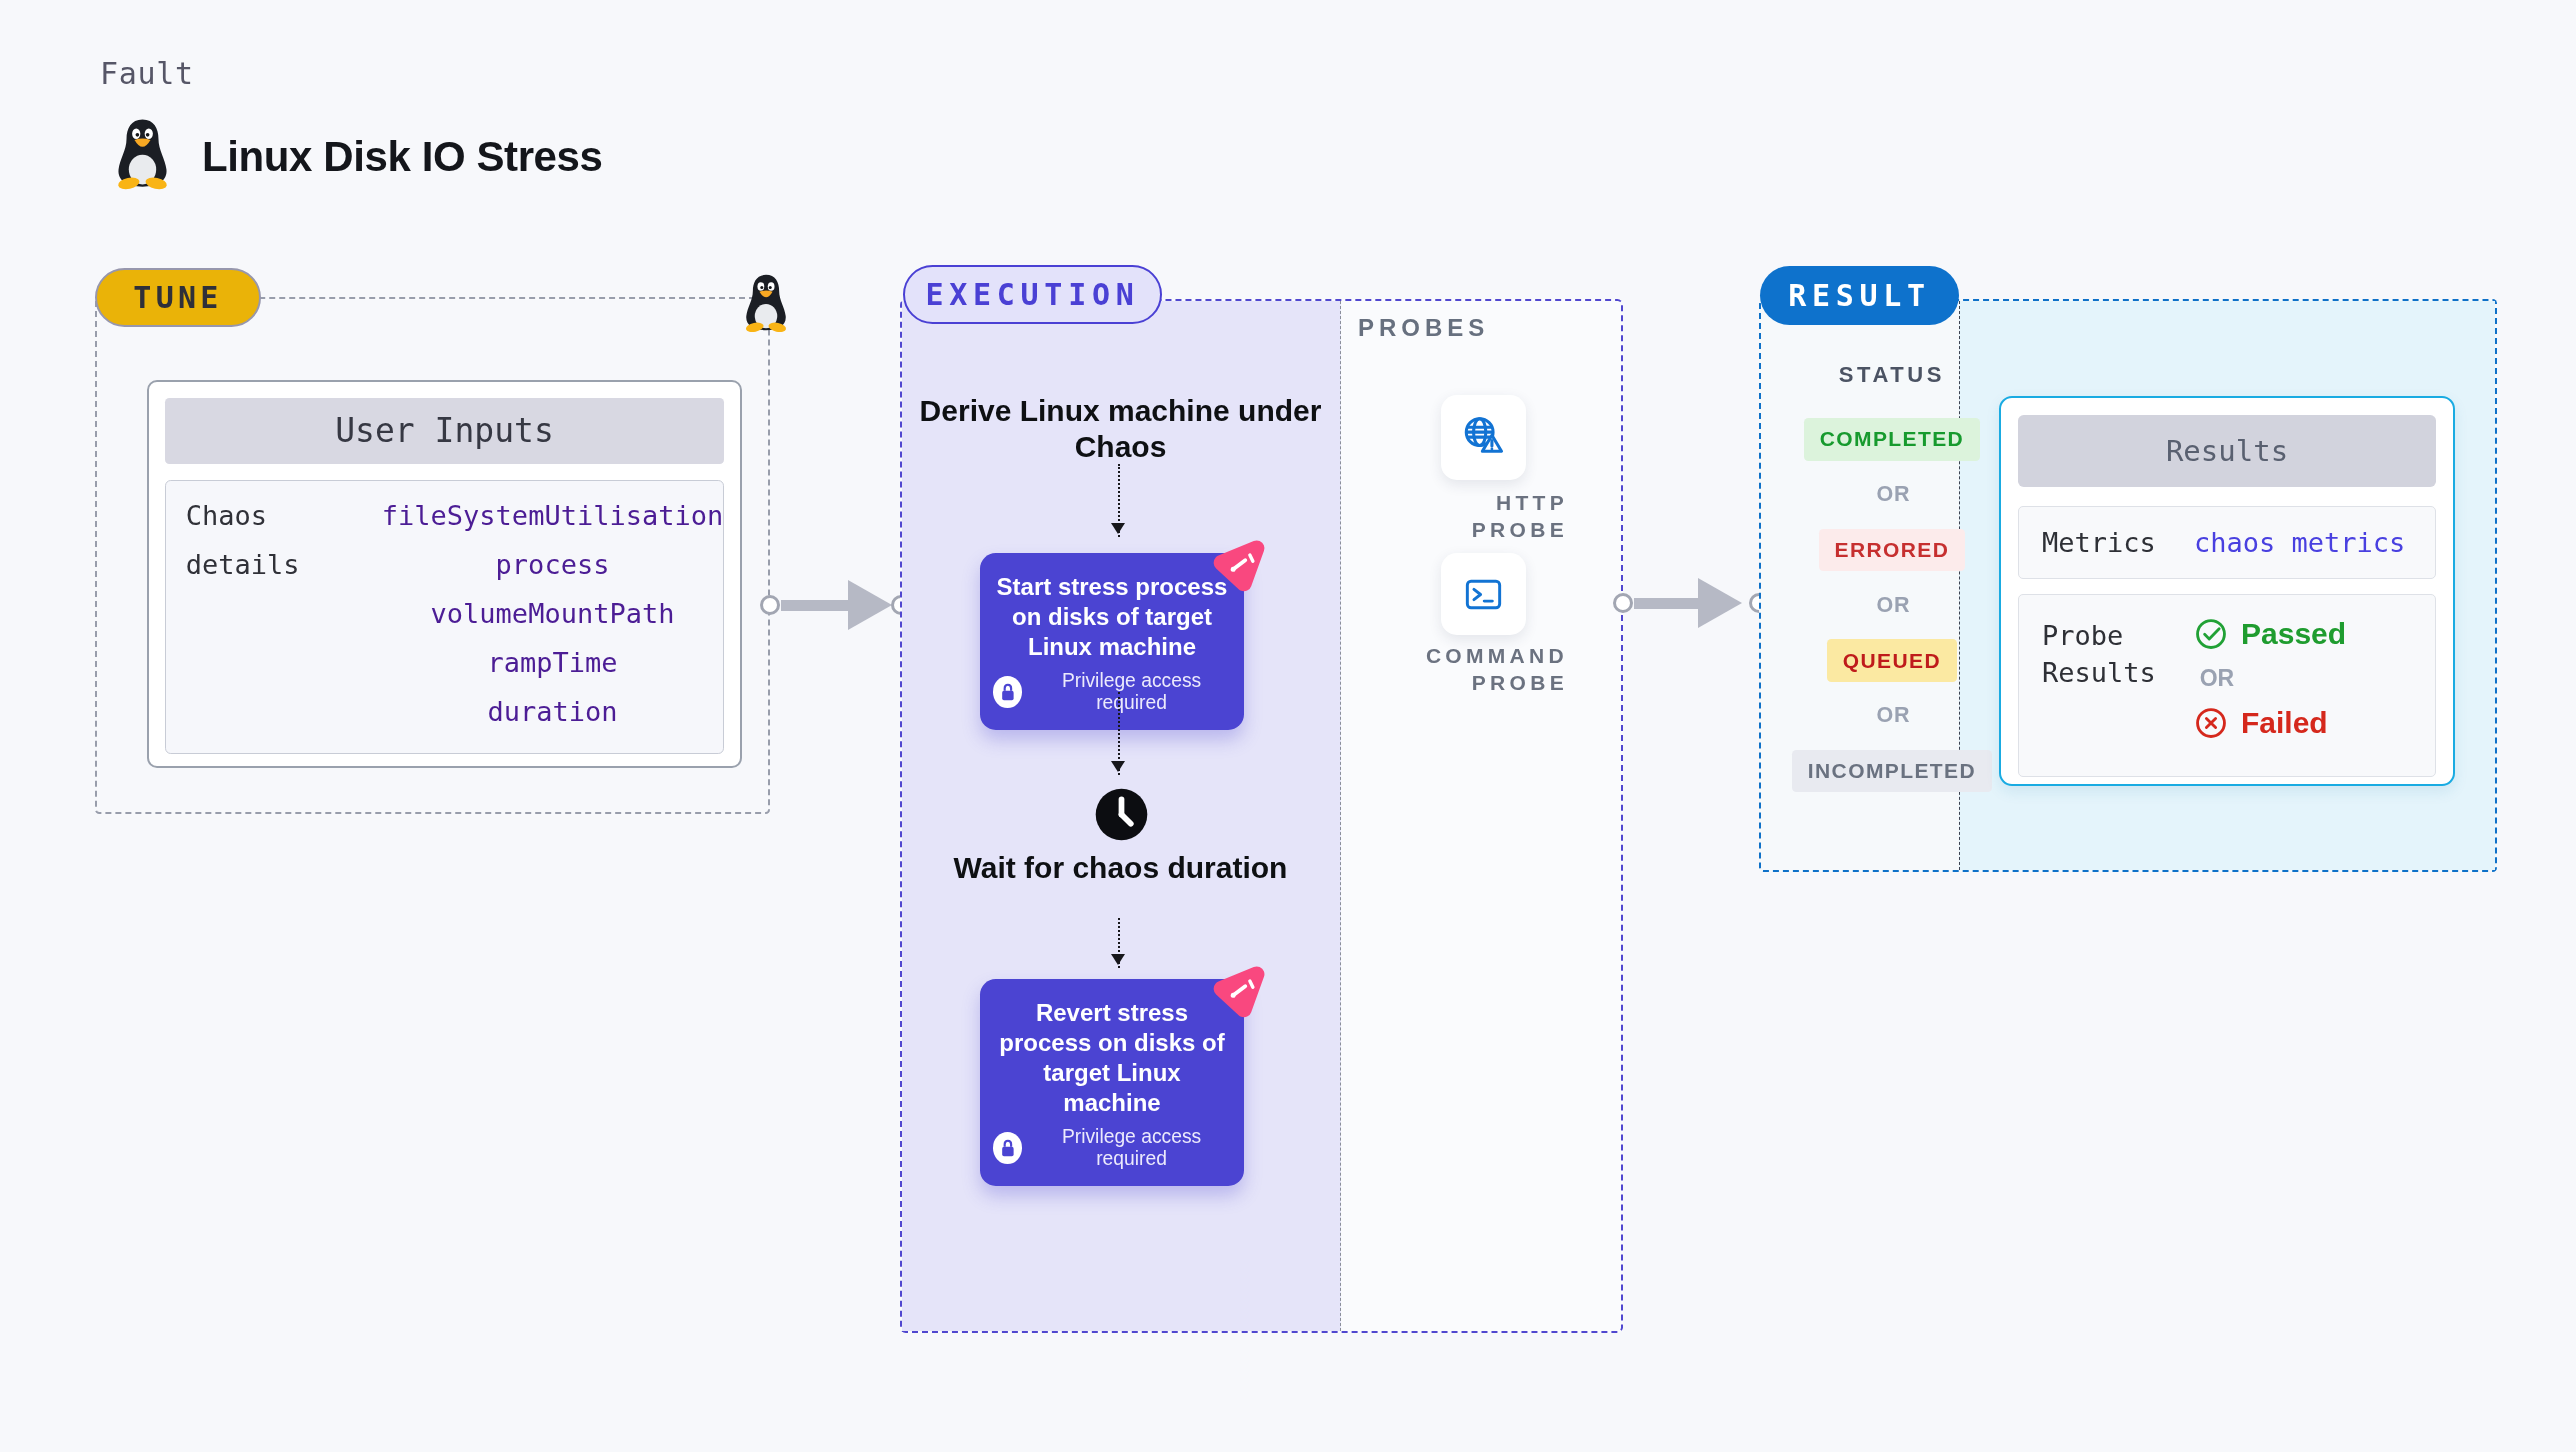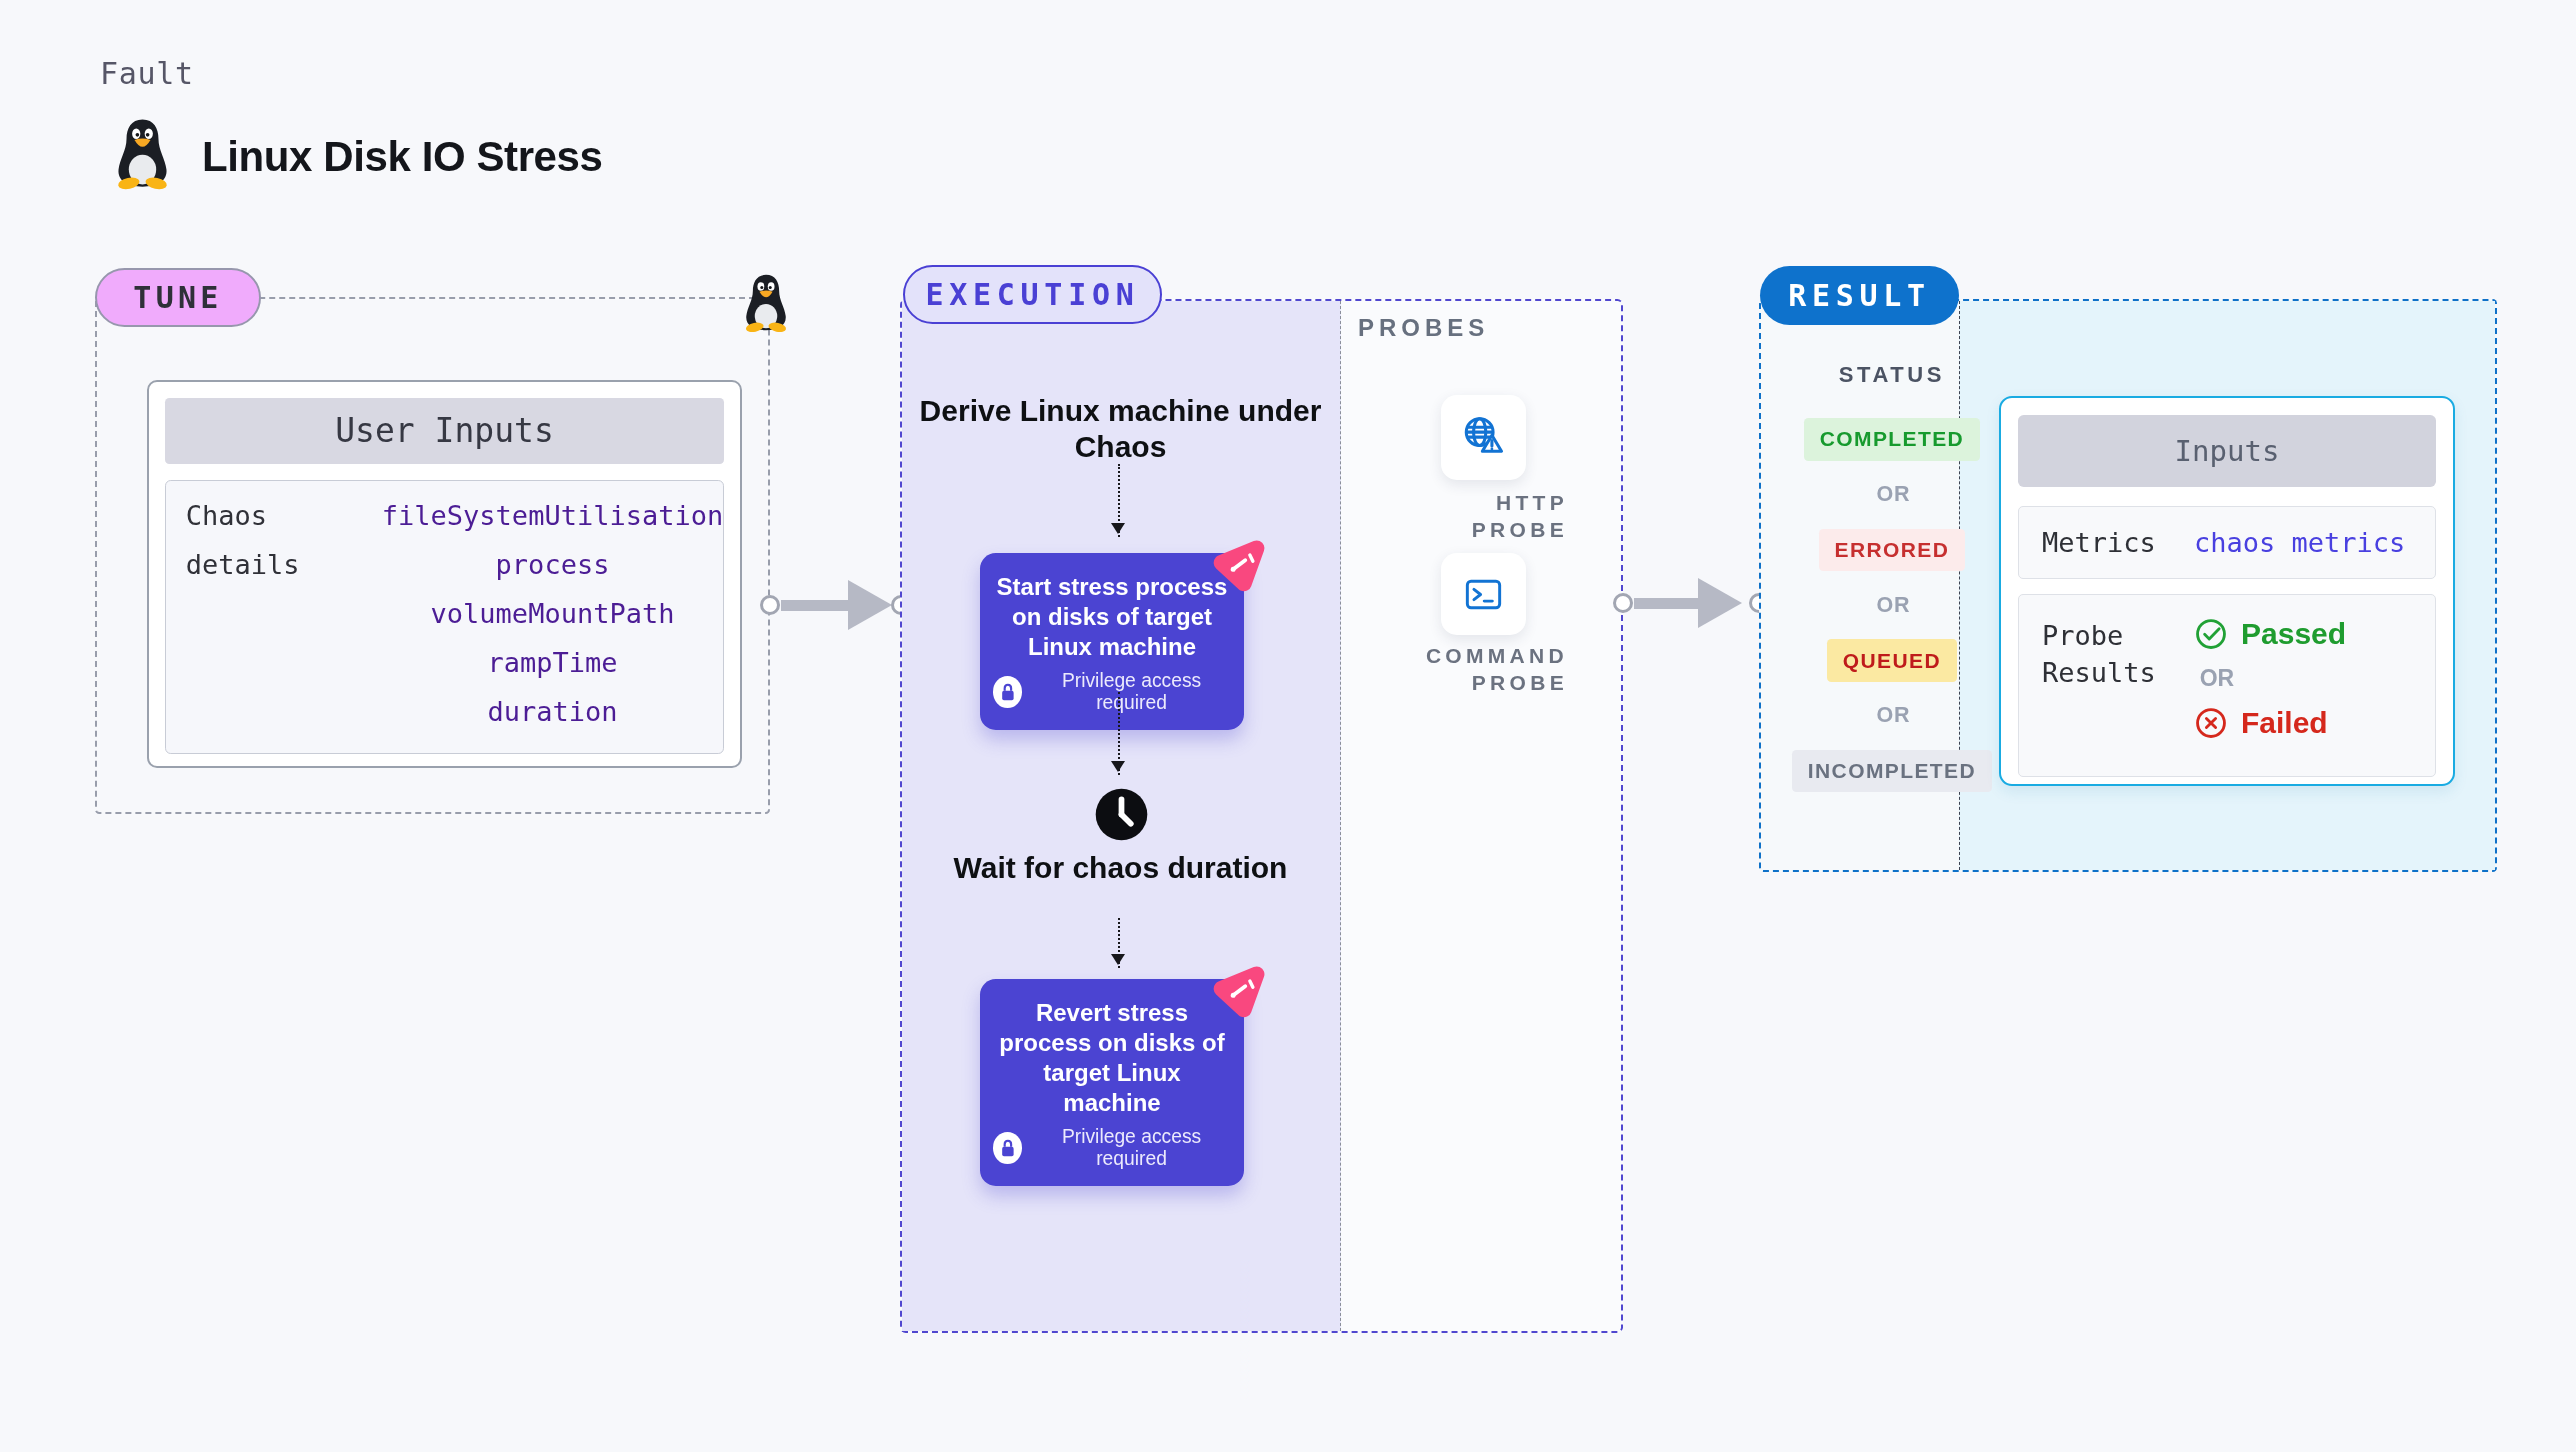--- a/index.html
+++ b/index.html
@@ -11,21 +11,21 @@
 
   
   .fault-label { position:absolute; left:100px; top:56px; font-size:30px; color:#565667; letter-spacing:0.7px; }
   .tux-large { position:absolute; left:106px; top:113px; width:73px; height:79px; }
   .page-title { position:absolute; left:202px; top:133px; font-size:42px; font-weight:700; color:#14161b; letter-spacing:-0.4px; }
 
   
   .pill { position:absolute; display:flex; align-items:center; justify-content:center;
           border-radius:31.5px; font-weight:700; font-size:30px; letter-spacing:5.7px;
           font-family:"DejaVu Sans Mono","Liberation Mono",monospace; }
-  .pill-tune { left:95px; top:268px; width:166px; height:59px; background:#f0abfc; border:2.1px solid #9797ad; color:#2f3039; letter-spacing:4.3px; }
+  .pill-tune { left:95px; top:268px; width:166px; height:59px; background:#eab308; border:2.1px solid #9797ad; color:#2f3039; letter-spacing:4.3px; }
   .pill-exec { left:903px; top:265px; width:259px; height:59px; background:#e3e2fa; border:2.9px solid #4a40d4; color:#4a40d4; }
   .pill-result { left:1760px; top:266px; width:199px; height:59px; background:#0e72cc; color:#ffffff; }
 
   
   .tune-box { position:absolute; left:95px; top:297px; width:675px; height:517px; border:2.1px dashed #989dab; border-radius:4.3px; }
   .tux-small { position:absolute; left:736px; top:269px; width:60px; height:66px; }
   .ui-card { position:absolute; left:147px; top:380px; width:595px; height:388px; background:#ffffff; border:2.1px solid #9aa1ad; border-radius:10px; padding:15.8px; }
   .ui-card-header { height:66px; background:#d8d8e2; border-radius:4.3px; display:flex; align-items:center; justify-content:center;
                     font-size:33px; color:#363843; }
   .ui-card-body { margin-top:15.8px; height:274px; background:#f6f7fb; border:1.4px solid #c8ccd6; border-radius:5.7px;
@@ -235,21 +235,21 @@
     <div class="status-badge" style="color:#179a2e;background:#dcf3dc">COMPLETED</div>
     <div class="or-label">OR</div>
     <div class="status-badge" style="color:#c62f2f;background:#fcebeb">ERRORED</div>
     <div class="or-label">OR</div>
     <div class="status-badge" style="color:#bf1b1b;background:#fbe9a2">QUEUED</div>
     <div class="or-label">OR</div>
     <div class="status-badge" style="color:#6a7280;background:#e8eaf0">INCOMPLETED</div>
   </div>
 
   <div class="output-card">
-    <div class="output-header mono">Inputs</div>
+    <div class="output-header mono">Results</div>
     <div class="output-row metrics-row">
       <div class="row-label mono">Metrics</div>
       <div class="metrics-link mono">chaos metrics</div>
     </div>
     <div class="output-row probe-row">
       <div class="row-label mono">Probe Results</div>
       <div class="results-col">
         <div class="result-line">
           <svg width="34" height="34" viewBox="0 0 48 48" fill="none">
             <circle cx="24" cy="24" r="19" stroke="#21a135" stroke-width="4"></circle>

